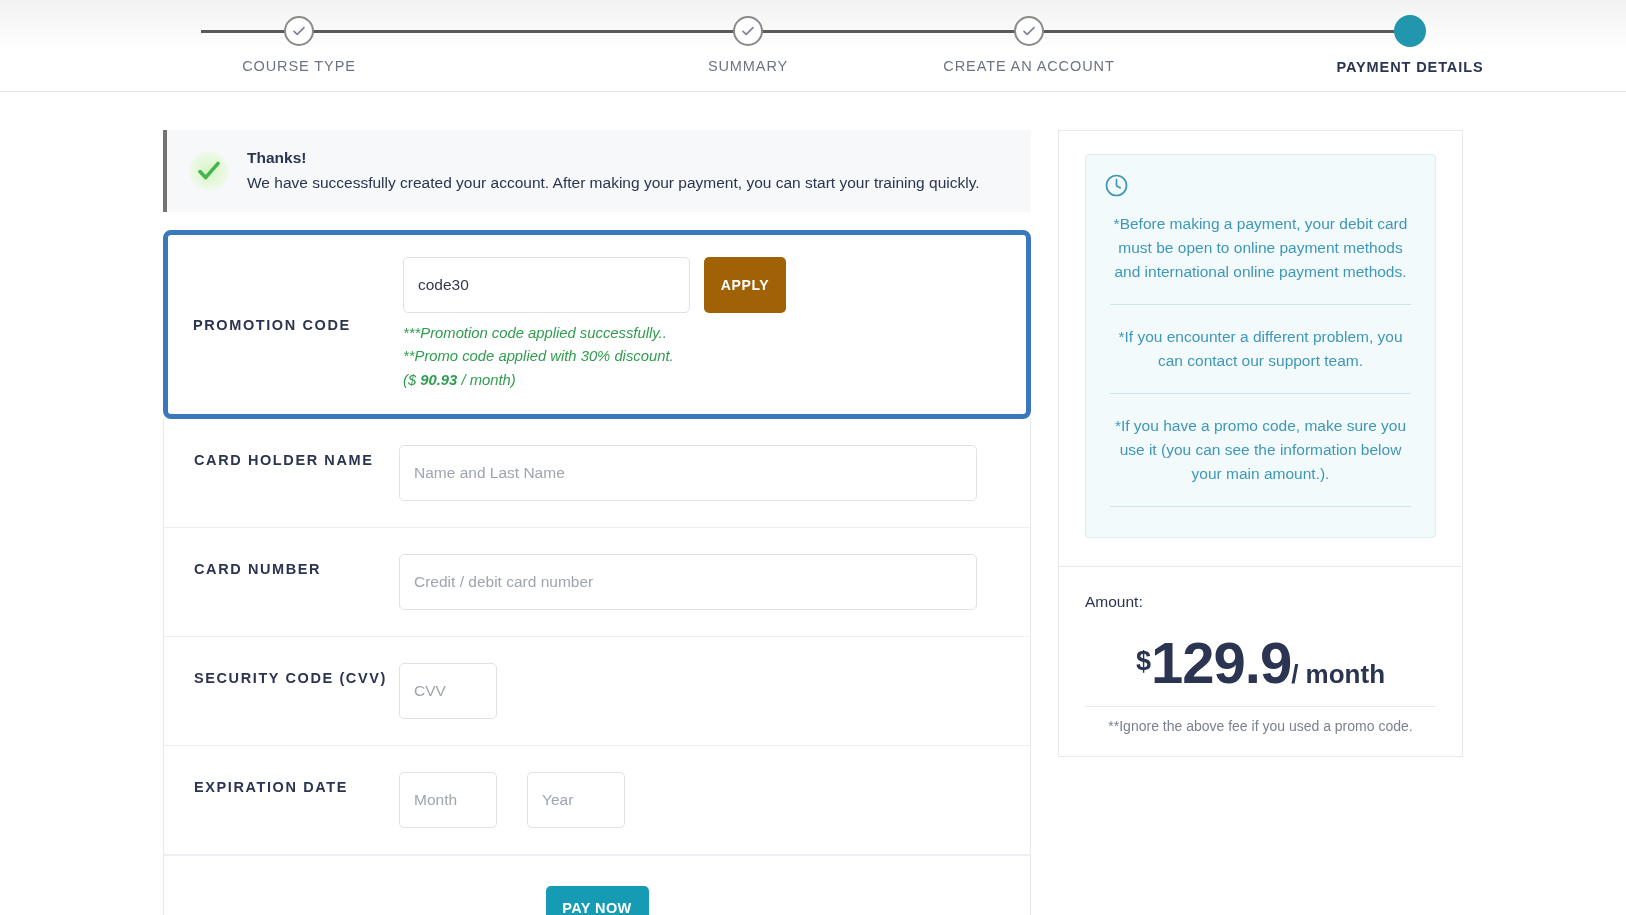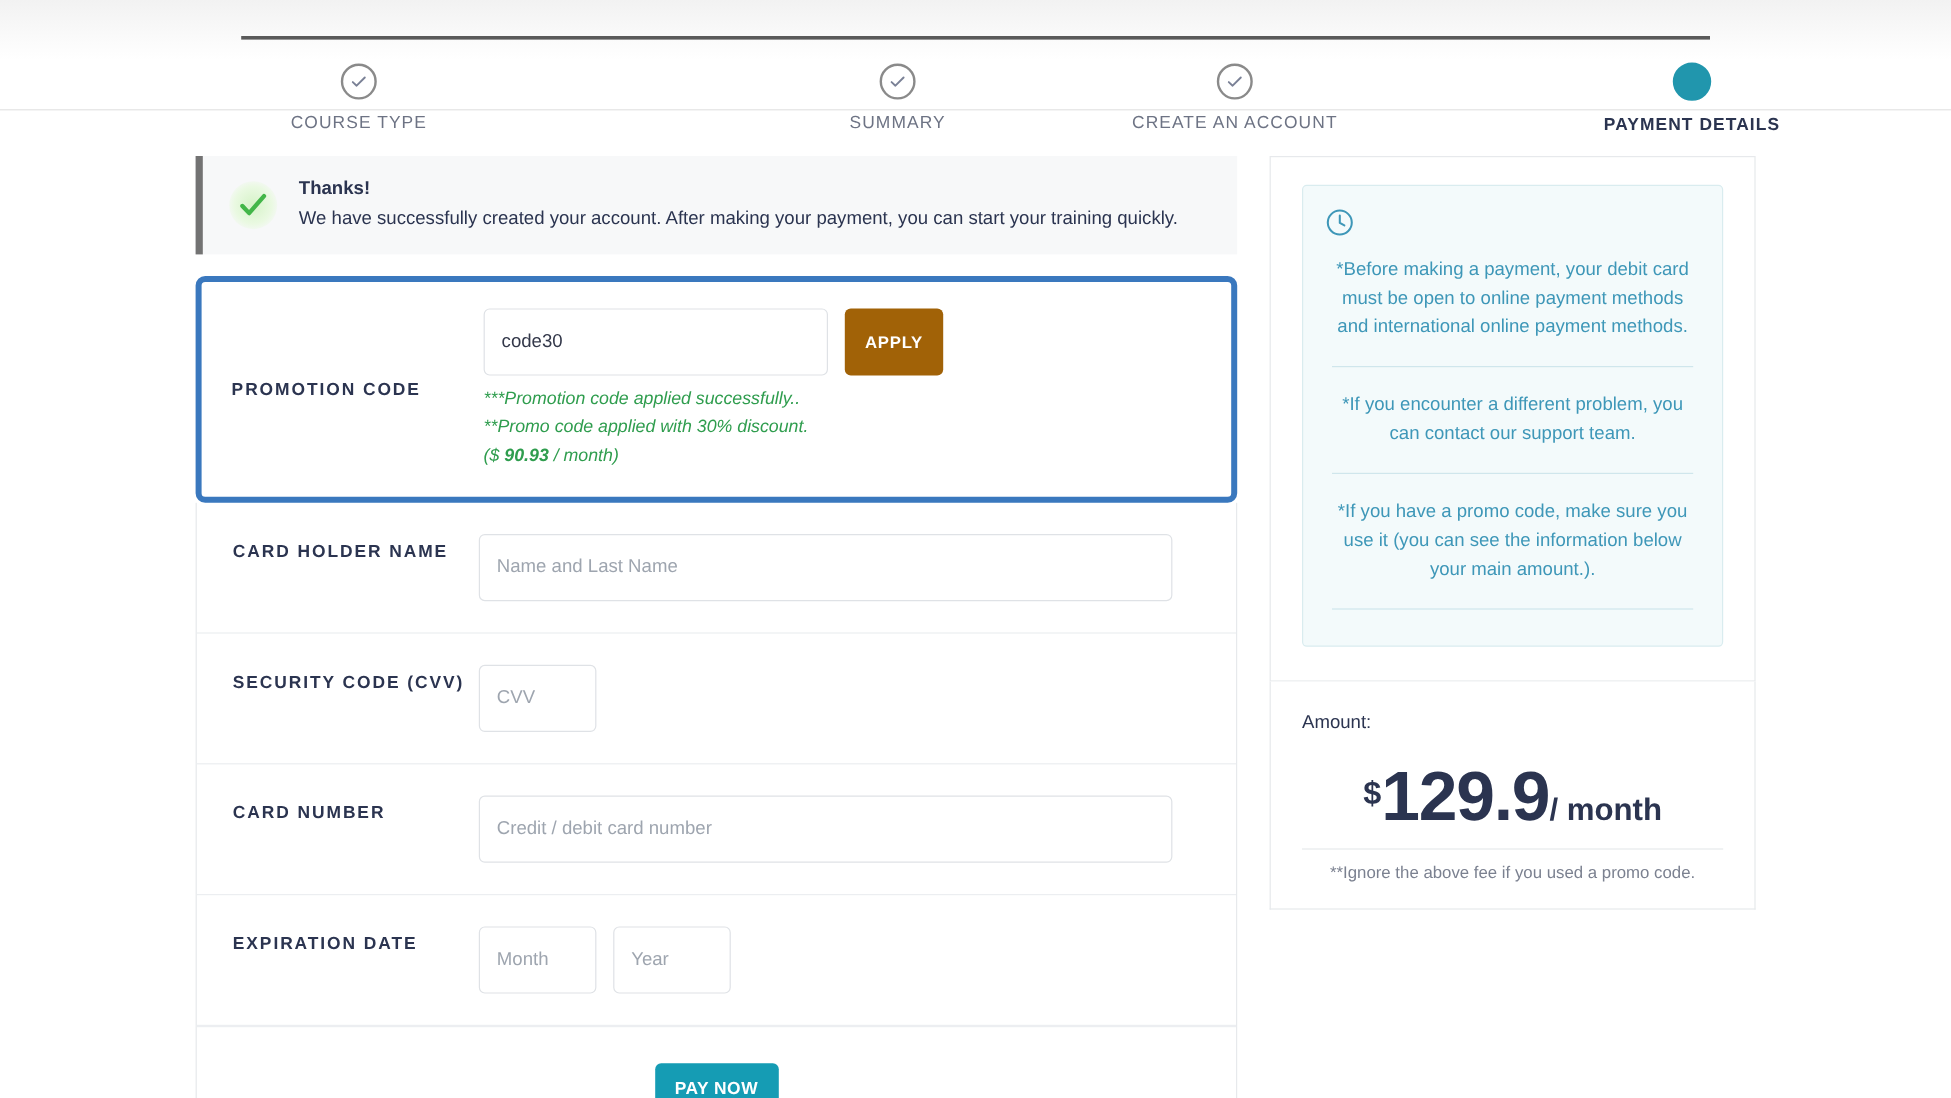--- a/index.html
+++ b/index.html
@@ -32,21 +32,20 @@
     right: 48px;
     top: 30px;
     height: 3px;
     background: #5a5a5a;
   }
   .step {
     position: absolute;
     top: 0;
     width: 200px;
     text-align: center;
-    margin-top: 37px;
   }
   .step-dot {
     position: relative;
     width: 30px;
     height: 30px;
     margin: 16px auto 0;
     border-radius: 50%;
     background: #ffffff;
     border: 2px solid #8a8a8a;
     display: flex;
@@ -88,21 +87,21 @@
   }
 
   
   .left-col { width: 868px; position: relative; }
 
   .alert {
     display: flex;
     align-items: center;
     gap: 18px;
     background: #f7f8f9;
-    border-left: 6px solid #737373;
+    border-left: 4px solid #737373;
     padding: 17px 20px 17px 22px;
     margin-bottom: 18px;
   }
   .alert-icon {
     width: 40px; height: 40px;
     flex: 0 0 40px;
     border-radius: 50%;
     background: radial-gradient(circle at 50% 50%, #d6f3c8 0%, #eaf9e2 55%, #f7f8f9 80%);
     display: flex; align-items: center; justify-content: center;
   }
@@ -195,21 +194,21 @@
     line-height: 1.58;
     white-space: nowrap;
   }
   .promo-msg b { font-weight: 700; }
 
   .input-name { width: 578px; }
   .input-card { width: 578px; }
   .input-cvv  { width: 98px; }
   .input-mon  { width: 98px; }
   .input-year { width: 98px; }
-  .date-line { display: flex; gap: 14px; }
+  .date-line { display: flex; gap: 30px; }
 
   .actions {
     padding: 30px 0 38px;
     display: flex;
     flex-direction: column;
     align-items: center;
     gap: 22px;
     border-top: 1px solid #eceef1;
   }
   .btn-pay-now {
@@ -360,30 +359,30 @@
       <div class="form-card">
 
         <div class="form-row">
           <div class="row-label">CARD HOLDER NAME</div>
           <div class="row-field">
             <input class="txt-input input-name" type="text" placeholder="Name and Last Name" style="">
           </div>
         </div>
 
         <div class="form-row">
+          <div class="row-label">CARD NUMBER</div>
+          <div class="row-field">
+            <input class="txt-input input-card" type="text" placeholder="Credit / debit card number" style="">
+          </div>
+        </div>
+
+        <div class="form-row">
           <div class="row-label">SECURITY CODE (CVV)</div>
           <div class="row-field">
             <input class="txt-input input-cvv" type="text" placeholder="CVV" style="">
-          </div>
-        </div>
-
-        <div class="form-row">
-          <div class="row-label">CARD NUMBER</div>
-          <div class="row-field">
-            <input class="txt-input input-card" type="text" placeholder="Credit / debit card number" style="">
           </div>
         </div>
 
         <div class="form-row">
           <div class="row-label">EXPIRATION DATE</div>
           <div class="row-field">
             <div class="date-line">
               <input class="txt-input input-mon" type="text" placeholder="Month" style="">
               <input class="txt-input input-year" type="text" placeholder="Year" style="">
             </div>

